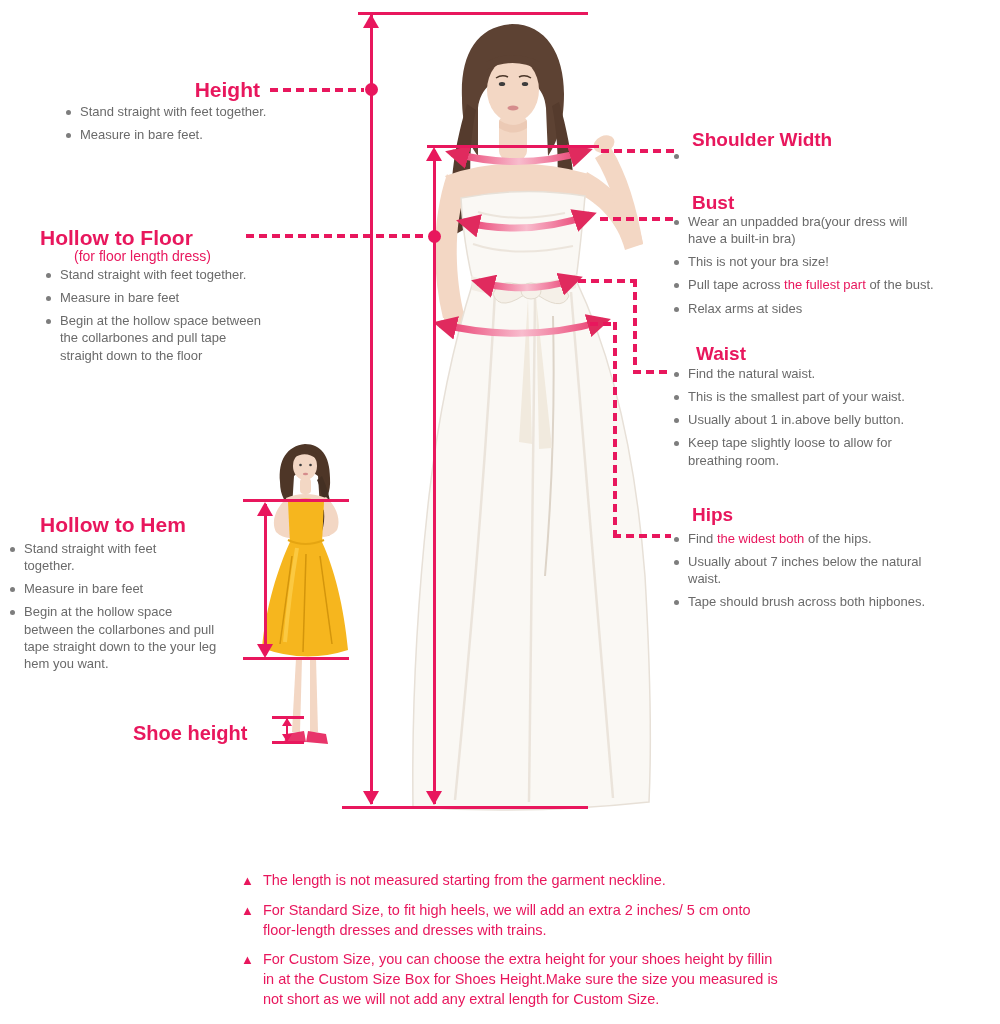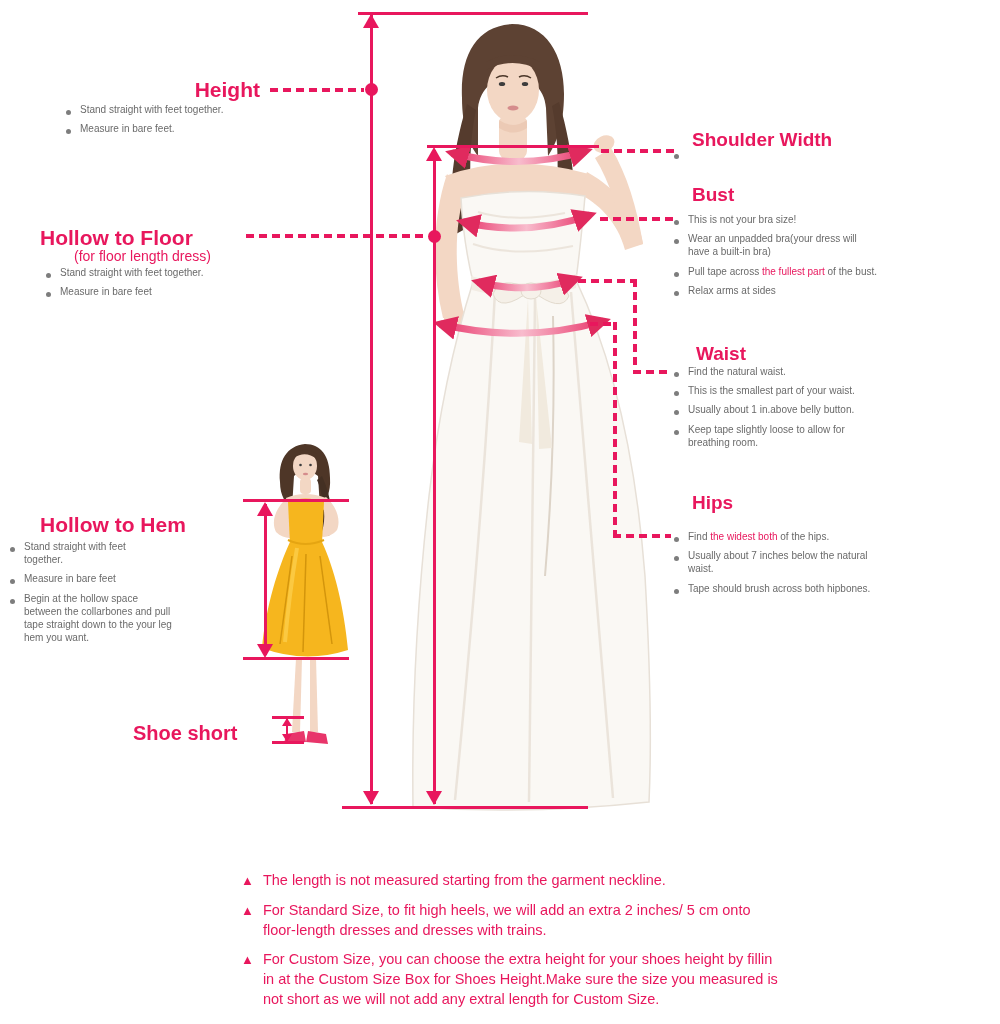--- a/index.html
+++ b/index.html
@@ -15,21 +15,21 @@
     font-family:"Liberation Sans","DejaVu Sans",sans-serif;
   }
   
   .sec-title{position:absolute;font-weight:bold;color:var(--accent);}
   .t-left{font-size:21px;}
   .t-right{font-size:19px;}
   .sub{position:absolute;font-weight:normal;color:var(--accent);font-size:14px;}
   .blist{position:absolute;}
   .bi{display:flex;align-items:flex-start;margin-bottom:6px;}
   .dot{flex:none;width:5px;height:5px;border-radius:50%;background:#7d7d7d;margin:7px 9px 0 0;}
-  .bt{font-size:10px;line-height:1.32;color:var(--gray);white-space:pre-line;}
+  .bt{font-size:13px;line-height:1.32;color:var(--gray);white-space:pre-line;}
   .one-line .bt{white-space:nowrap;}
   .hl{color:var(--accent);}
   
   .notes{position:absolute;left:241px;top:870px;width:620px;}
   .note{display:flex;align-items:flex-start;margin-bottom:9px;}
   .tri{flex:none;color:var(--accent);font-size:13px;margin:1px 9px 0 0;line-height:1.5;}
   .note-text{font-size:14.5px;line-height:1.38;color:var(--accent);white-space:pre-line;}
   
   .hl-line,.vl-line,.hdash,.vdash,.mdot,.arr{position:absolute;}
   .hl-line{height:3px;background:var(--accent);}
@@ -215,20 +215,26 @@
   <div class="sub" style="left:40px;top:248px;width:205px;text-align:center;">(for floor length dress)</div>
   <div class="blist" style="left:46px;top:266px;width:300px;">
     <div class="bi">
       <span class="dot"></span>
       <span class="bt">Stand straight with feet together.</span>
     </div>
     <div class="bi">
       <span class="dot"></span>
       <span class="bt">Measure in bare feet</span>
     </div>
+    <div class="bi">
+      <span class="dot"></span>
+      <span class="bt">Begin at the hollow space between
+the collarbones and pull tape
+straight down to the floor</span>
+    </div>
   </div>
 
   <div class="sec-title t-left" style="left:40px;top:513px;">Hollow to Hem</div>
   <div class="blist" style="left:10px;top:540px;width:250px;">
     <div class="bi">
       <span class="dot"></span>
       <span class="bt">Stand straight with feet
 together.</span>
     </div>
     <div class="bi">
@@ -237,40 +243,40 @@
     </div>
     <div class="bi">
       <span class="dot"></span>
       <span class="bt">Begin at the hollow space
 between the collarbones and pull
 tape straight down to the your leg
 hem  you want.</span>
     </div>
   </div>
 
-  <div class="sec-title t-left" style="left:133px;top:722px;font-size:20px;">Shoe short</div>
+  <div class="sec-title t-left" style="left:133px;top:722px;font-size:20px;">Shoe height</div>
 
   <div class="sec-title t-right" style="left:692px;top:129px;">Shoulder Width</div>
   <div class="blist" style="left:674px;top:147px;width:326px;">
     <div class="bi">
       <span class="dot"></span>
     </div>
   </div>
 
-  <div class="sec-title t-right" style="left:692px;top:184px;">Bust</div>
+  <div class="sec-title t-right" style="left:692px;top:192px;">Bust</div>
   <div class="blist" style="left:674px;top:213px;width:326px;">
-    <div class="bi">
-      <span class="dot"></span>
-      <span class="bt">This is not your bra size!</span>
-    </div>
     <div class="bi">
       <span class="dot"></span>
       <span class="bt">Wear an unpadded bra(your dress will
 have a built-in bra)</span>
     </div>
+    <div class="bi">
+      <span class="dot"></span>
+      <span class="bt">This is not your bra size!</span>
+    </div>
     <div class="bi one-line">
       <span class="dot"></span>
       <span class="bt"><span>Pull tape across </span><span class="hl">the fullest part</span><span> of the bust.</span></span>
     </div>
     <div class="bi">
       <span class="dot"></span>
       <span class="bt">Relax arms at sides</span>
     </div>
   </div>
 
@@ -288,21 +294,21 @@
       <span class="dot"></span>
       <span class="bt">Usually about 1 in.above belly button.</span>
     </div>
     <div class="bi">
       <span class="dot"></span>
       <span class="bt">Keep tape slightly loose to allow for
 breathing room.</span>
     </div>
   </div>
 
-  <div class="sec-title t-right" style="left:692px;top:492px;">Hips</div>
+  <div class="sec-title t-right" style="left:692px;top:504px;">Hips</div>
   <div class="blist" style="left:674px;top:530px;width:326px;">
     <div class="bi">
       <span class="dot"></span>
       <span class="bt"><span>Find </span><span class="hl">the widest both</span><span> of the hips.</span></span>
     </div>
     <div class="bi">
       <span class="dot"></span>
       <span class="bt">Usually about 7 inches below the natural
 waist.</span>
     </div>

